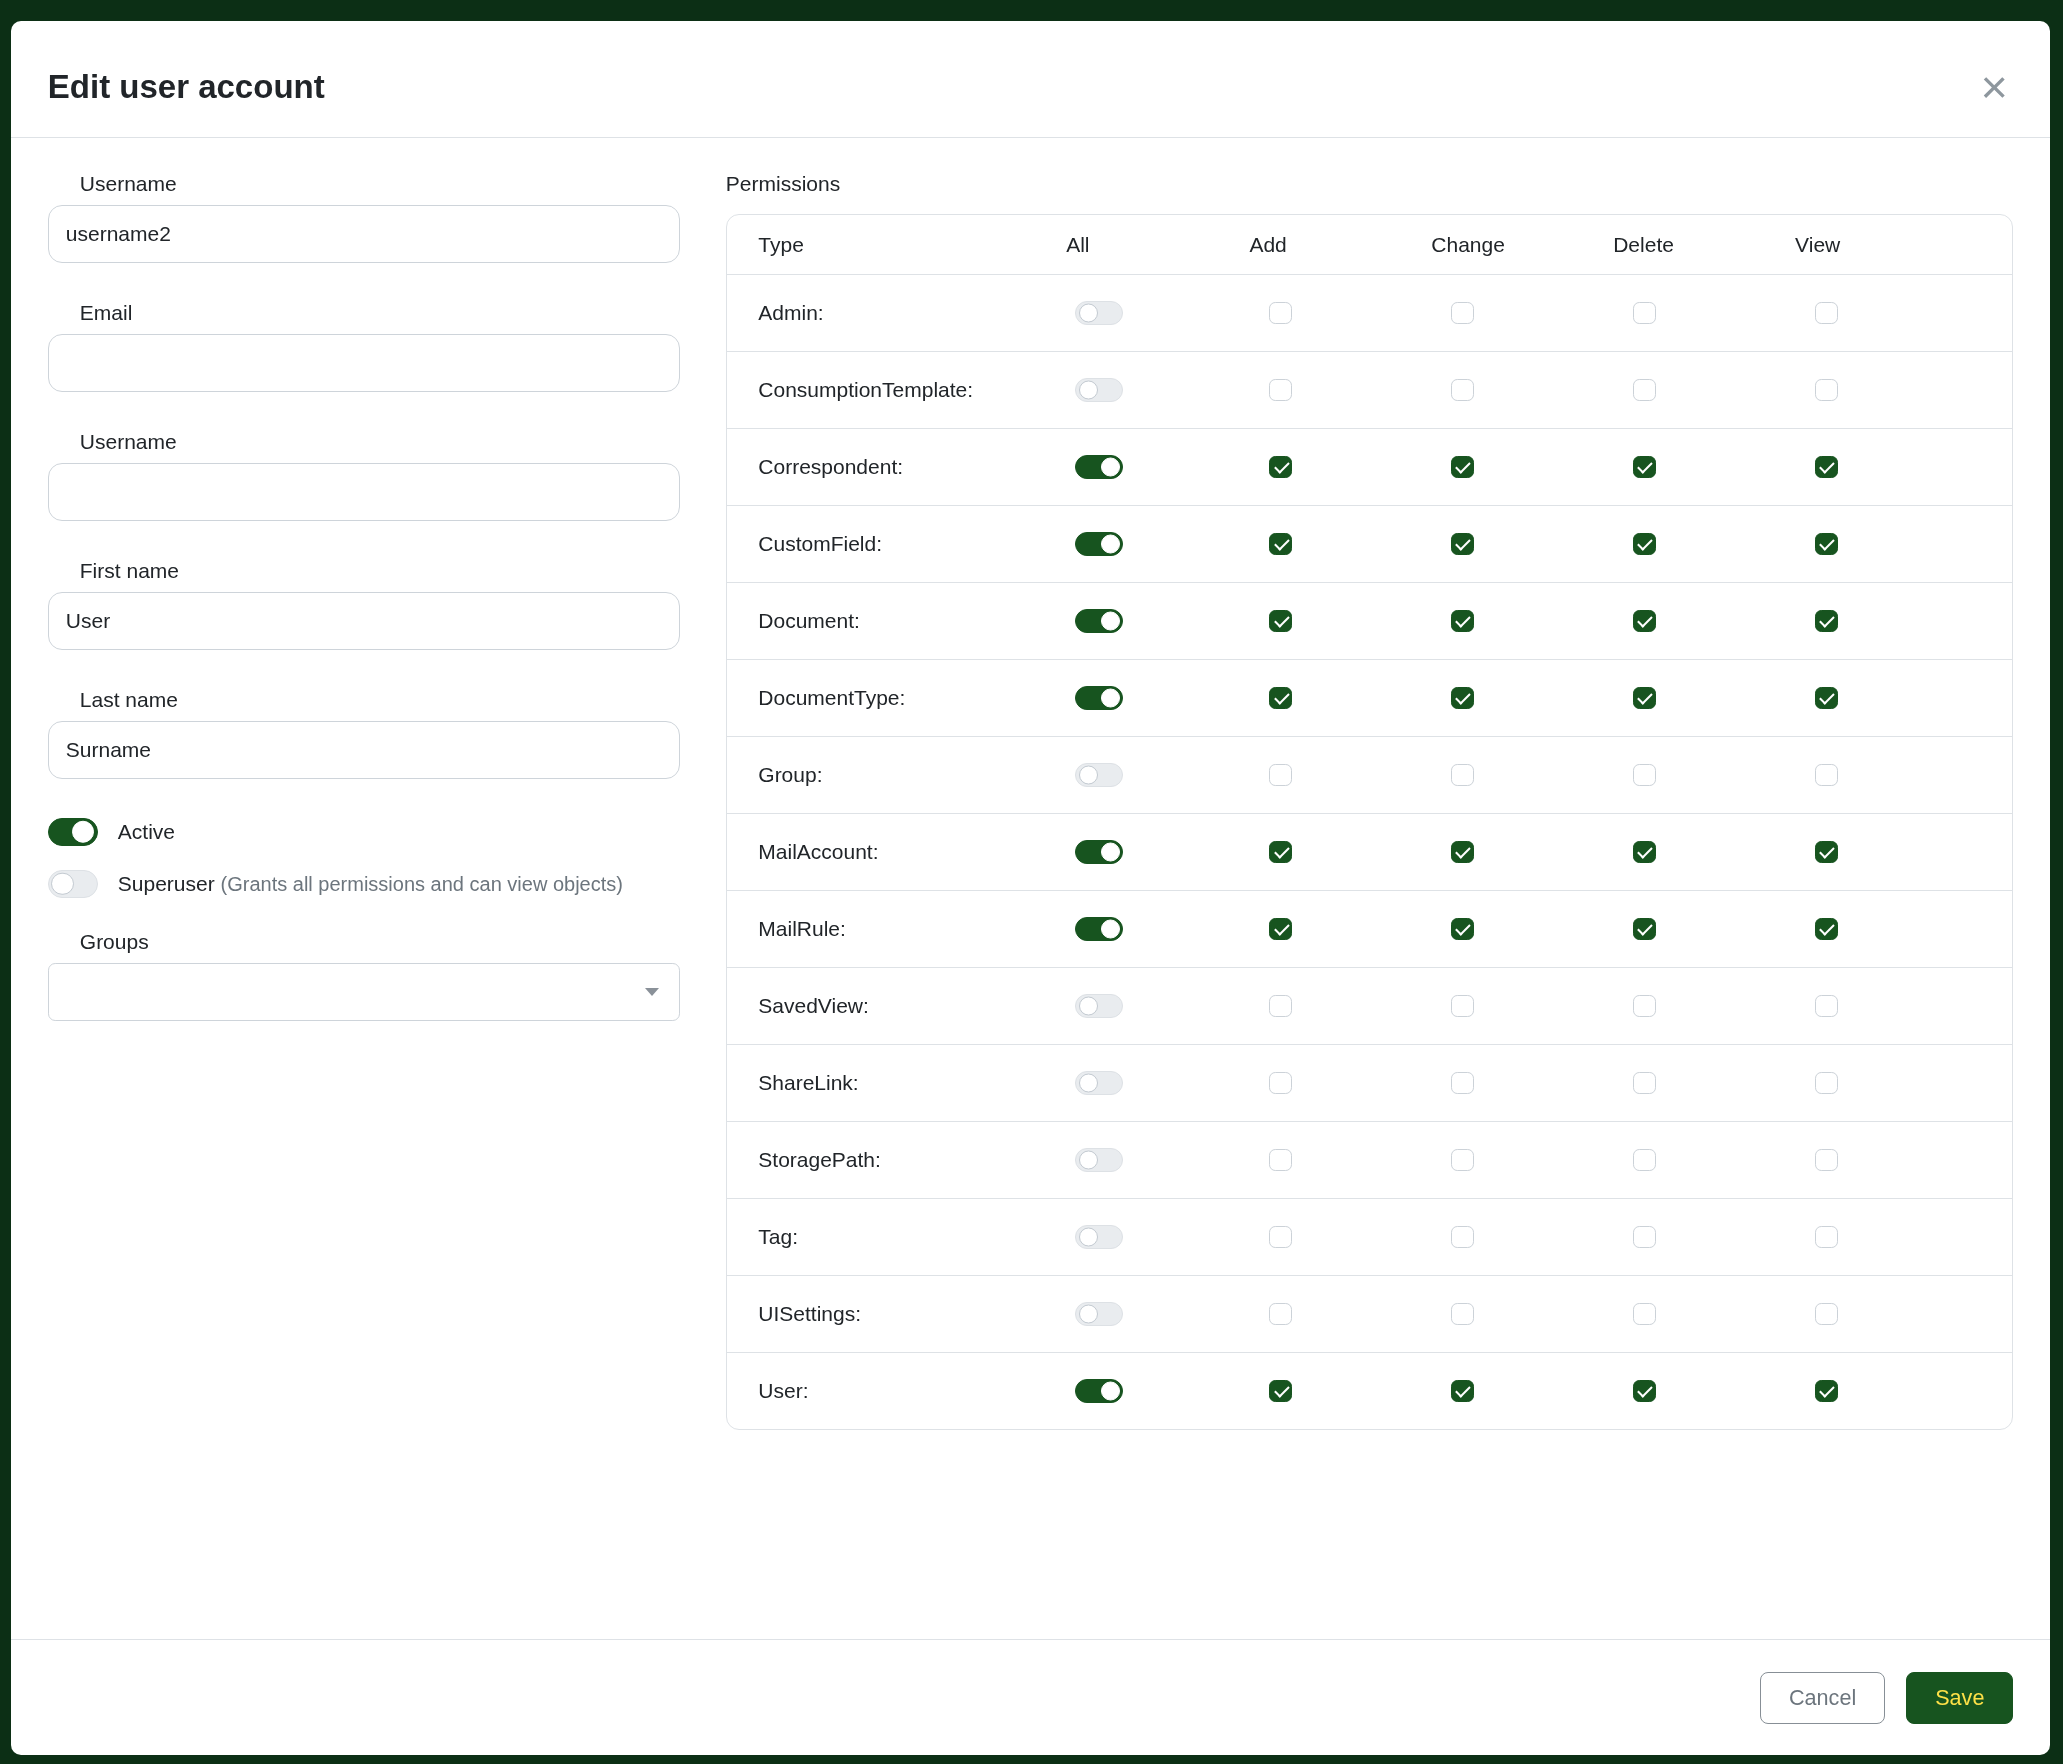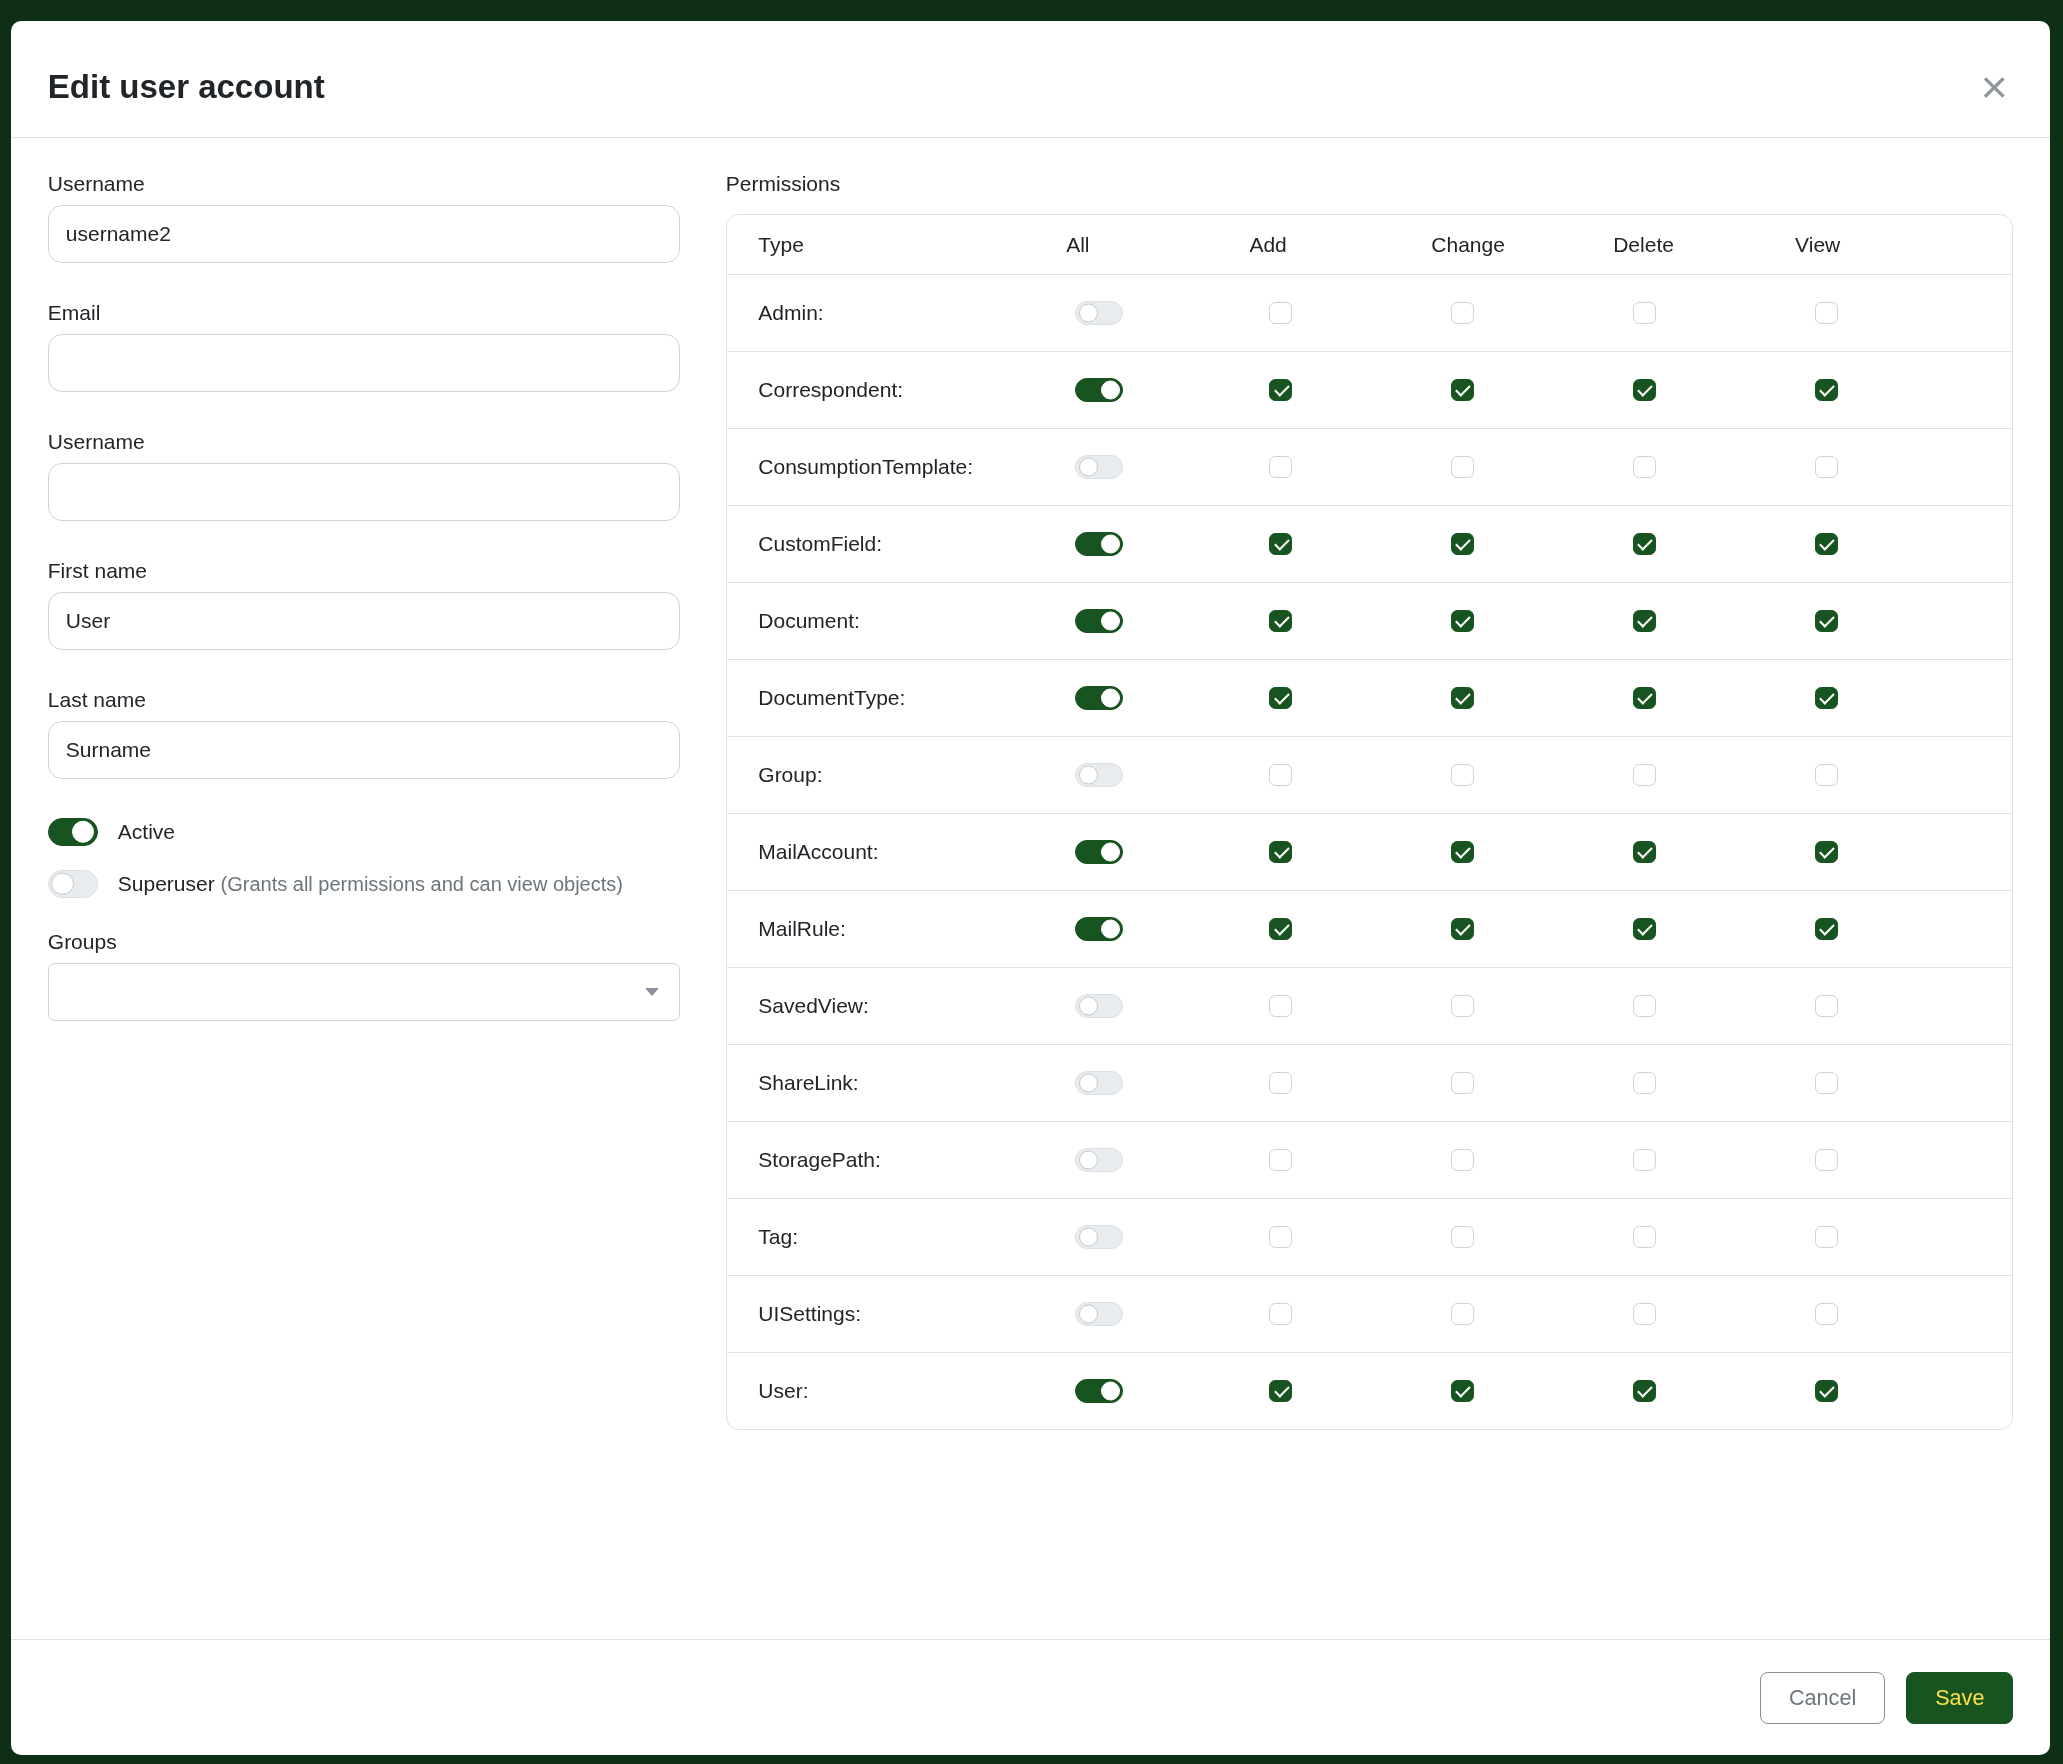--- a/index.html
+++ b/index.html
@@ -36,21 +36,21 @@
     background:none;border:none;cursor:pointer;
     font-size:47px;line-height:1;color:#8e979e;font-weight:300;
     padding:0 5.4px;font-family:inherit;
   }
   
   .modal-body{flex:1;display:flex;padding:34px 37px 0 37px;overflow:hidden;}
   .left-col{width:632px;flex:none;margin-right:46px;}
   .right-col{flex:1;min-width:0;}
   .field{margin-bottom:38px;}
   .field-label, .perm-label, .switch-label{font-size:21px;color:var(--text);}
-  .field-label{display:block;margin-bottom:9px;}
+  .field-label{display:block;margin-bottom:9px;margin-left:32px;}
   .text-input{
     width:100%;height:58px;border:0.9px solid var(--input-border);
     border-radius:14px;padding:0 17px;font-size:21px;color:var(--text);
     font-family:inherit;outline:none;background:#fff;
   }
   
   .toggle{position:relative;display:inline-block;border-radius:18px;flex:none;cursor:pointer;}
   .toggle .knob{
     position:absolute;top:50%;transform:translateY(-50%);
     border-radius:50%;background:#fff;left:2.7px;transition:none;
@@ -224,61 +224,61 @@
     <div class="cell">
                 <span class="checkbox"></span>
               </div>
     <div class="cell">
                 <span class="checkbox"></span>
               </div>
   </div>
 
   <div class="perm-row">
     <div class="cell type-cell">
+                <span>ConsumptionTemplate:</span>
+              </div>
+    <div class="cell">
+                <span class="toggle sm">
+                  <span class="knob"></span>
+                </span>
+              </div>
+    <div class="cell">
+                <span class="checkbox"></span>
+              </div>
+    <div class="cell">
+                <span class="checkbox"></span>
+              </div>
+    <div class="cell">
+                <span class="checkbox"></span>
+              </div>
+    <div class="cell">
+                <span class="checkbox"></span>
+              </div>
+  </div>
+
+  <div class="perm-row">
+    <div class="cell type-cell">
                 <span>Correspondent:</span>
               </div>
     <div class="cell">
                 <span class="toggle sm on">
                   <span class="knob"></span>
                 </span>
               </div>
     <div class="cell">
                 <span class="checkbox checked"></span>
               </div>
     <div class="cell">
                 <span class="checkbox checked"></span>
               </div>
     <div class="cell">
                 <span class="checkbox checked"></span>
               </div>
     <div class="cell">
                 <span class="checkbox checked"></span>
-              </div>
-  </div>
-
-  <div class="perm-row">
-    <div class="cell type-cell">
-                <span>ConsumptionTemplate:</span>
-              </div>
-    <div class="cell">
-                <span class="toggle sm">
-                  <span class="knob"></span>
-                </span>
-              </div>
-    <div class="cell">
-                <span class="checkbox"></span>
-              </div>
-    <div class="cell">
-                <span class="checkbox"></span>
-              </div>
-    <div class="cell">
-                <span class="checkbox"></span>
-              </div>
-    <div class="cell">
-                <span class="checkbox"></span>
               </div>
   </div>
 
   <div class="perm-row">
     <div class="cell type-cell">
                 <span>CustomField:</span>
               </div>
     <div class="cell">
                 <span class="toggle sm on">
                   <span class="knob"></span>

